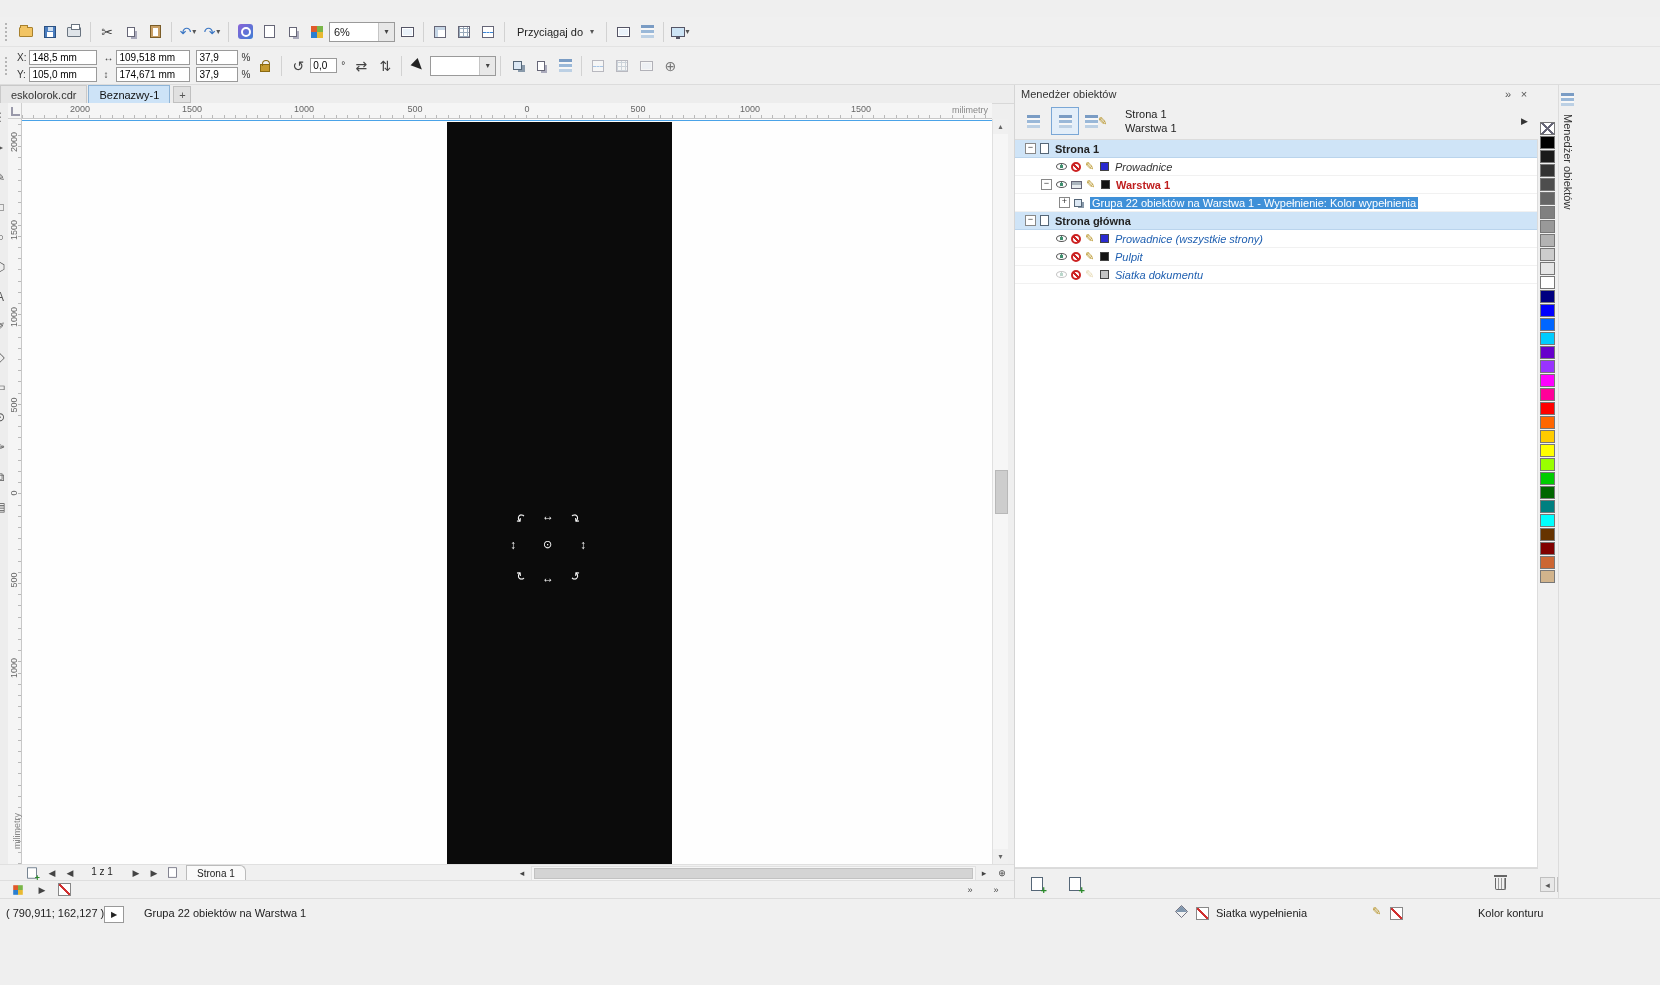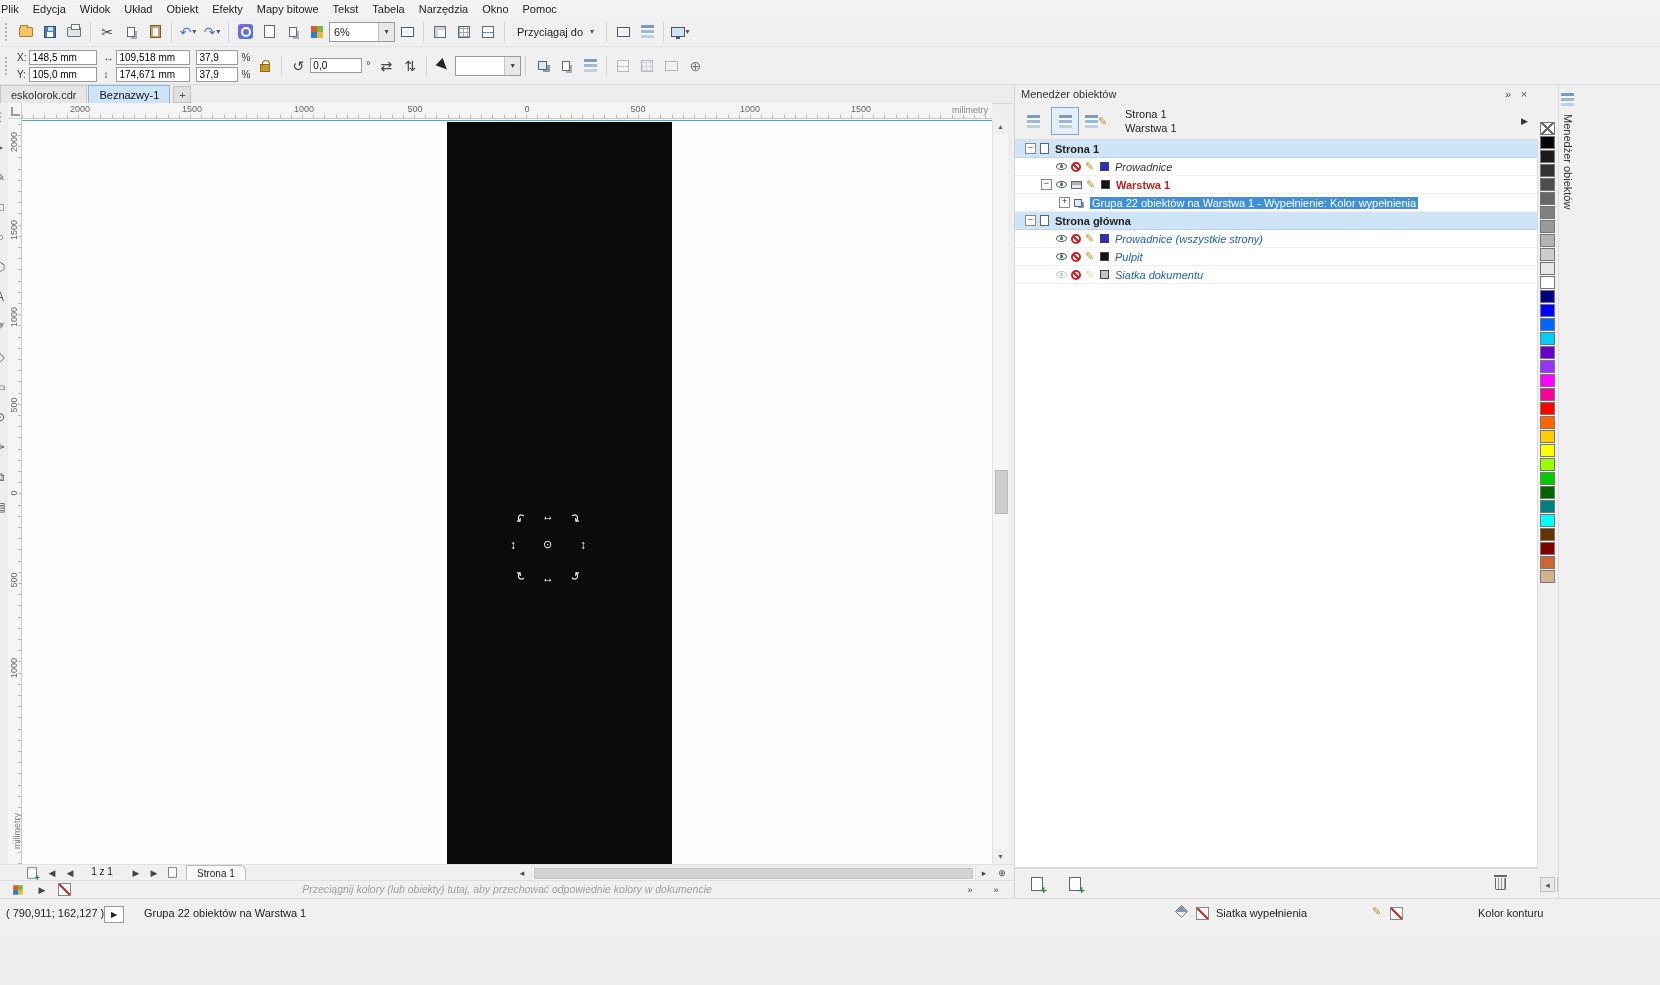--- a/index.html
+++ b/index.html
@@ -60,21 +60,21 @@
   .i-newlayer{width:12px;height:14px;background:#fff;border:1px solid #567;position:relative}
   .i-newlayer::after{content:'+';position:absolute;right:-5px;bottom:-6px;color:#2a8a2a;font-weight:bold;font-size:11px}
   .i-sheets{width:13px;height:13px;background:linear-gradient(#7a9cc4 0 3px,#f7f7f7 3px 5px,#9ab8d8 5px 8px,#f7f7f7 8px 10px,#bcd0e4 10px 13px)}
   .i-fill{width:11px;height:11px;border:1px solid #667;background:linear-gradient(135deg,#7f96ad 50%,#f2f2f2 50%);transform:rotate(45deg) scale(.85)}
   .noneswatch{width:13px;height:13px;background:#fff;border:1px solid #888;
      background-image:linear-gradient(45deg,transparent 44%,#d03030 44% 56%,transparent 56%)}
   
   .pb2{display:grid;grid-template-columns:auto auto;grid-auto-rows:17px;align-items:center;column-gap:3px;margin:0 3px}
   .plab{font-size:10px;color:#333}
   .pin{height:15px;border:1px solid #9a9a9a;background:#fff;font:10px "Liberation Sans",sans-serif;padding:0 2px;box-sizing:border-box}
-  .w68{width:68px}.w74{width:74px}.w34{width:42px}.w44{width:52px}
+  .w68{width:68px}.w74{width:74px}.w34{width:42px}.w44{width:27px}
   .gray .g,.gray .i{opacity:.4}
   
   .tabbar{position:absolute;left:0;top:85px;width:1014px;height:18px;background:#ededed;border-bottom:1px solid #d8d8d8;display:flex;align-items:flex-end}
   .dtab{height:17px;display:flex;align-items:center;padding:0 10px;font-size:11px;border:1px solid #c9c9c9;border-bottom:none;background:#e6e6e6;color:#333;margin-right:1px}
   .dtab.active{background:#cde3f7;border-color:#8fb4d6;color:#111}
   .dtab-add{width:16px;height:15px;margin-left:2px;background:#e0e0e0;border:1px solid #c0c0c0;display:flex;align-items:center;justify-content:center;color:#555;font-size:11px}
   
   .toolbox{position:absolute;left:0;top:103px;width:8px;height:777px;background:#ededed;border-right:1px solid #dcdcdc;overflow:hidden}
   .toolbox .frag{display:block;width:14px;height:30px;margin-left:-7px;font-size:12px;color:#555;text-align:center;line-height:28px}
   .rulercorner{position:absolute;left:8px;top:103px;width:14px;height:16px;background:#f5f5f5;border-right:1px solid #cfcfcf;border-bottom:1px solid #cfcfcf;box-sizing:border-box}
@@ -147,34 +147,20 @@
   
   .statusbar{position:absolute;left:0;top:898px;width:1660px;height:32px;background:#f0f0f0;border-top:1px solid #dcdcdc;box-sizing:border-box}
   .statusbar .item{position:absolute;top:8px;font-size:11px;color:#222}
   .sflyout{position:absolute;left:104px;top:7px;width:18px;height:15px;background:#fff;border:1px solid #999;display:flex;align-items:center;justify-content:center;font-size:8px;color:#222}
 </style>
 </head>
 <body>
 
 <div class="app">
 
-  <div class="menubar">
-      <span class="menu-item">Plik</span>
-      <span class="menu-item">Edycja</span>
-      <span class="menu-item">Widok</span>
-      <span class="menu-item">Układ</span>
-      <span class="menu-item">Obiekt</span>
-      <span class="menu-item">Efekty</span>
-      <span class="menu-item">Mapy bitowe</span>
-      <span class="menu-item">Tekst</span>
-      <span class="menu-item">Tabela</span>
-      <span class="menu-item">Narzędzia</span>
-      <span class="menu-item">Okno</span>
-      <span class="menu-item">Pomoc</span>
-    </div>
 
   <div class="tbar tbar1">
     <span class="grip"></span>
     <span class="btn">
         <span class="i i-folder"></span>
       </span>
     <span class="btn">
         <span class="i i-floppy"></span>
       </span>
     <span class="btn">
@@ -403,21 +389,20 @@
     <span class="navbtn" style="left:976px">▸</span>
     <span class="navbtn" style="left:994px">⊕</span>
   </div>
 
   <div class="dochint">
     <span class="navbtn" style="left:10px;top:1px">
         <span class="i i-quad" style="transform:scale(.8)"></span>
       </span>
     <span class="navbtn" style="left:34px;top:1px">▶</span>
     <span class="i noneswatch" style="position:absolute;left:58px;top:2px"></span>
-    <span class="hint">Przeciągnij kolory (lub obiekty) tutaj, aby przechować odpowiednie kolory w dokumencie</span>
     <span class="navbtn" style="left:962px;top:1px">»</span>
     <span class="navbtn" style="left:988px;top:1px">»</span>
   </div>
 
   <div class="docker">
     <div class="dhead">
       <span>Menedżer obiektów</span>
       <span class="sp"></span>
       <span class="hbtn">»</span>
       <span class="hbtn">×</span>

